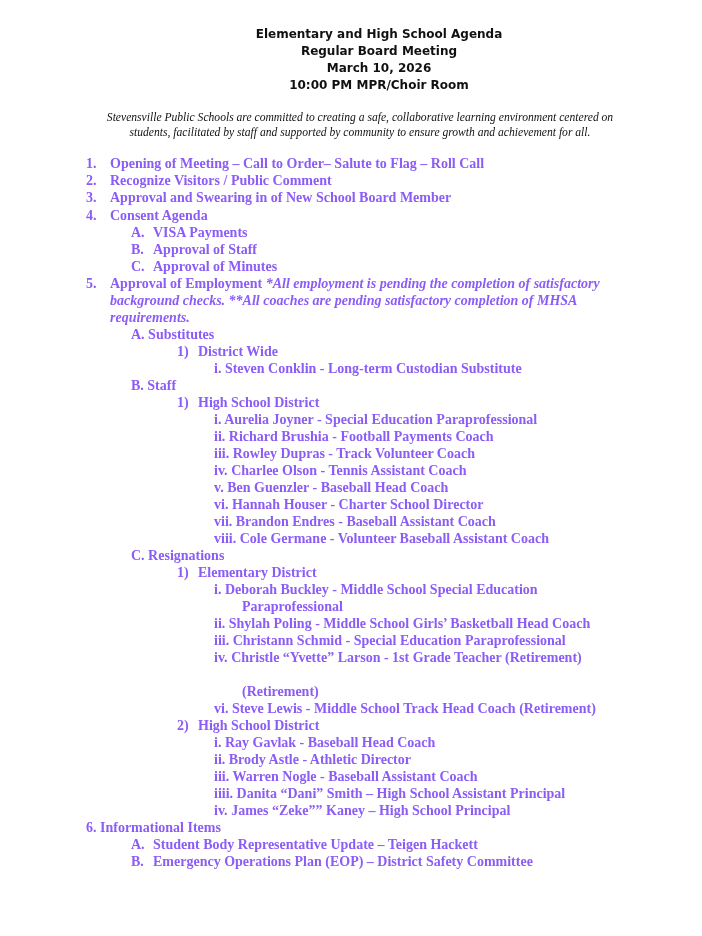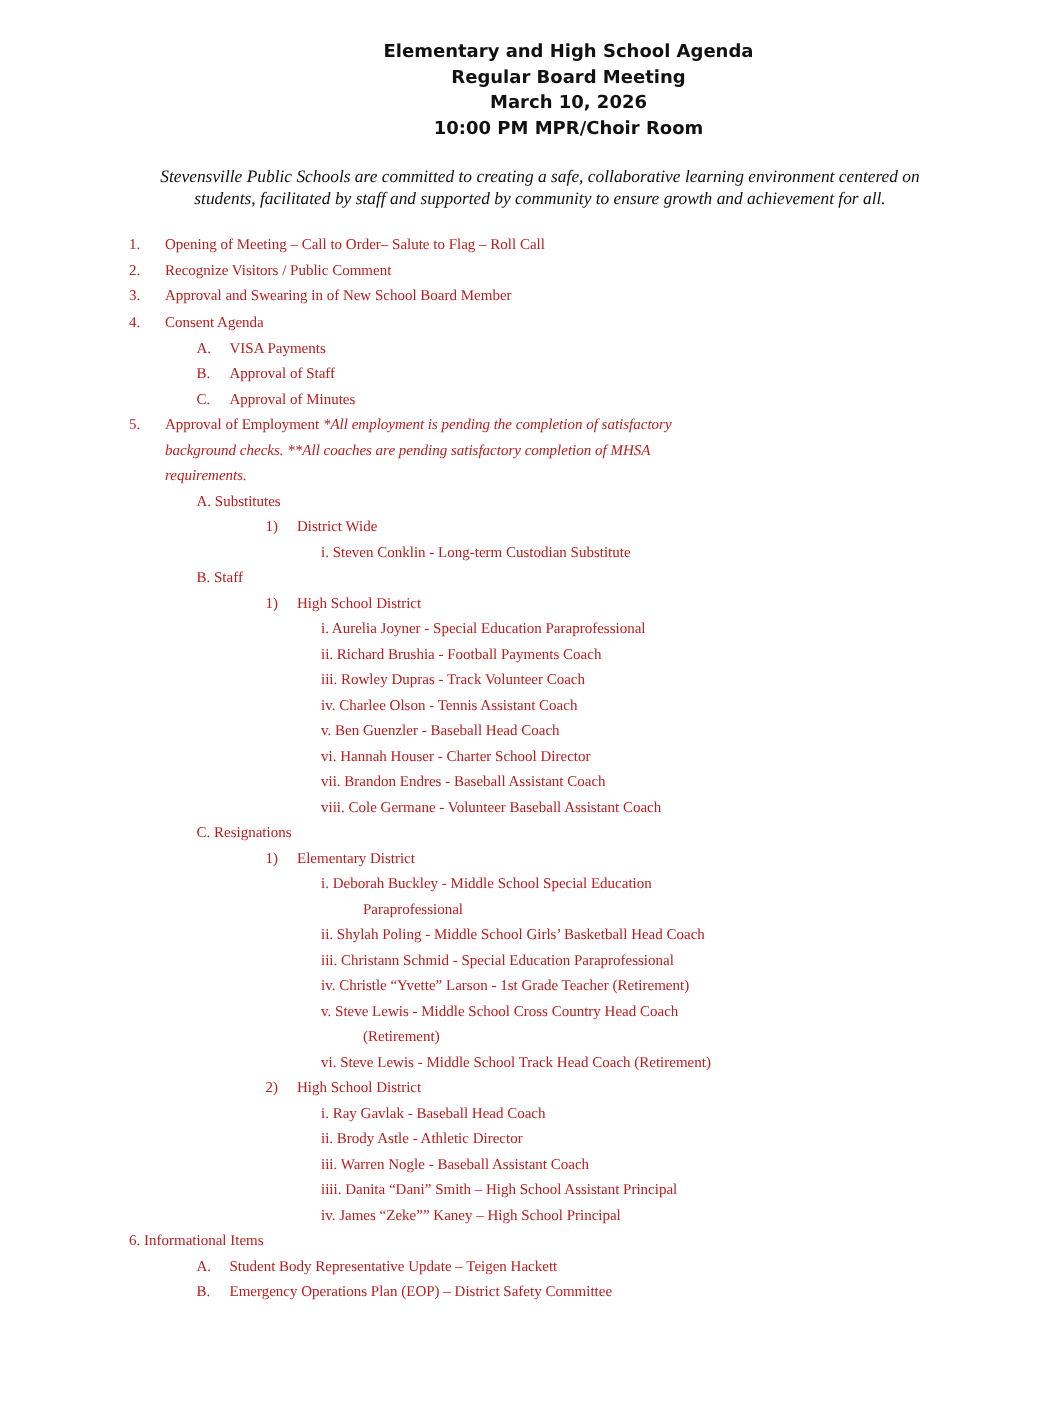--- a/index.html
+++ b/index.html
@@ -2,22 +2,22 @@
 <html><head>
   <meta charset="utf-8">
   <style>
     html, body { margin: 0; padding: 0; background: #ffffff; }
     body { width: 702px; height: 936px; position: relative; overflow: hidden; color: #111; }
     .page { position: absolute; left: 0; top: 0; width: 702px; height: 936px; background: #fff; }
     .hdr { position: absolute; left: 0; width: 702px; text-align: center;
       font-family: "DejaVu Sans", sans-serif; font-weight: bold; font-size: 12px; line-height: 17px; color: #111; margin-left: 28px; }
     .mission { position: absolute; left: 70px; width: 580px; text-align: center;
       font-family: "Liberation Serif", serif; font-style: italic; font-size: 11.6px; line-height: 15px; color: #111; }
-    .ln { position: absolute; font-family: "Liberation Serif", serif; font-size: 10px;
-      line-height: 17px; white-space: nowrap; color: #b91c1c; }
+    .ln { position: absolute; font-family: "Liberation Serif", serif; font-size: 14px;
+      line-height: 17px; white-space: nowrap; color: #8b5cf6; font-weight: bold; }
     .num { display: inline-block; }
     .it { font-style: italic; }
   </style>
 </head>
 <body>
 
 <div class="page">
 
   <div class="hdr" style="top:26px">Elementary and High School Agenda</div>
   <div class="hdr" style="top:43px">Regular Board Meeting</div>
@@ -78,21 +78,20 @@
 
   <div class="ln" style="left:131px;top:547px">C. Resignations</div>
   <div class="ln" style="left:177px;top:564px">
     <span class="num" style="width:21px">1)</span><span>Elementary District</span>
   </div>
   <div class="ln" style="left:214px;top:581px"><span>i.</span> <span>Deborah Buckley - Middle School Special Education</span></div>
   <div class="ln" style="left:242px;top:598px">Paraprofessional</div>
   <div class="ln" style="left:214px;top:615px"><span>ii.</span> <span>Shylah Poling - Middle School Girls’ Basketball Head Coach</span></div>
   <div class="ln" style="left:214px;top:632px"><span>iii.</span> <span>Christann Schmid - Special Education Paraprofessional</span></div>
   <div class="ln" style="left:214px;top:649px"><span>iv.</span> <span>Christle “Yvette” Larson - 1st Grade Teacher (Retirement)</span></div>
-  <div class="ln" style="left:214px;top:666px"><span>v.</span> <span>Steve Lewis - Middle School Cross Country Head Coach</span></div>
   <div class="ln" style="left:242px;top:683px">(Retirement)</div>
   <div class="ln" style="left:214px;top:700px"><span>vi.</span> <span>Steve Lewis - Middle School Track Head Coach (Retirement)</span></div>
 
   <div class="ln" style="left:177px;top:717px">
     <span class="num" style="width:21px">2)</span><span>High School District</span>
   </div>
   <div class="ln" style="left:214px;top:734px"><span>i.</span> <span>Ray Gavlak - Baseball Head Coach</span></div>
   <div class="ln" style="left:214px;top:751px"><span>ii.</span> <span>Brody Astle - Athletic Director</span></div>
   <div class="ln" style="left:214px;top:768px"><span>iii.</span> <span>Warren Nogle - Baseball Assistant Coach</span></div>
   <div class="ln" style="left:214px;top:785px"><span>iiii.</span> <span>Danita “Dani” Smith – High School Assistant Principal</span></div>

